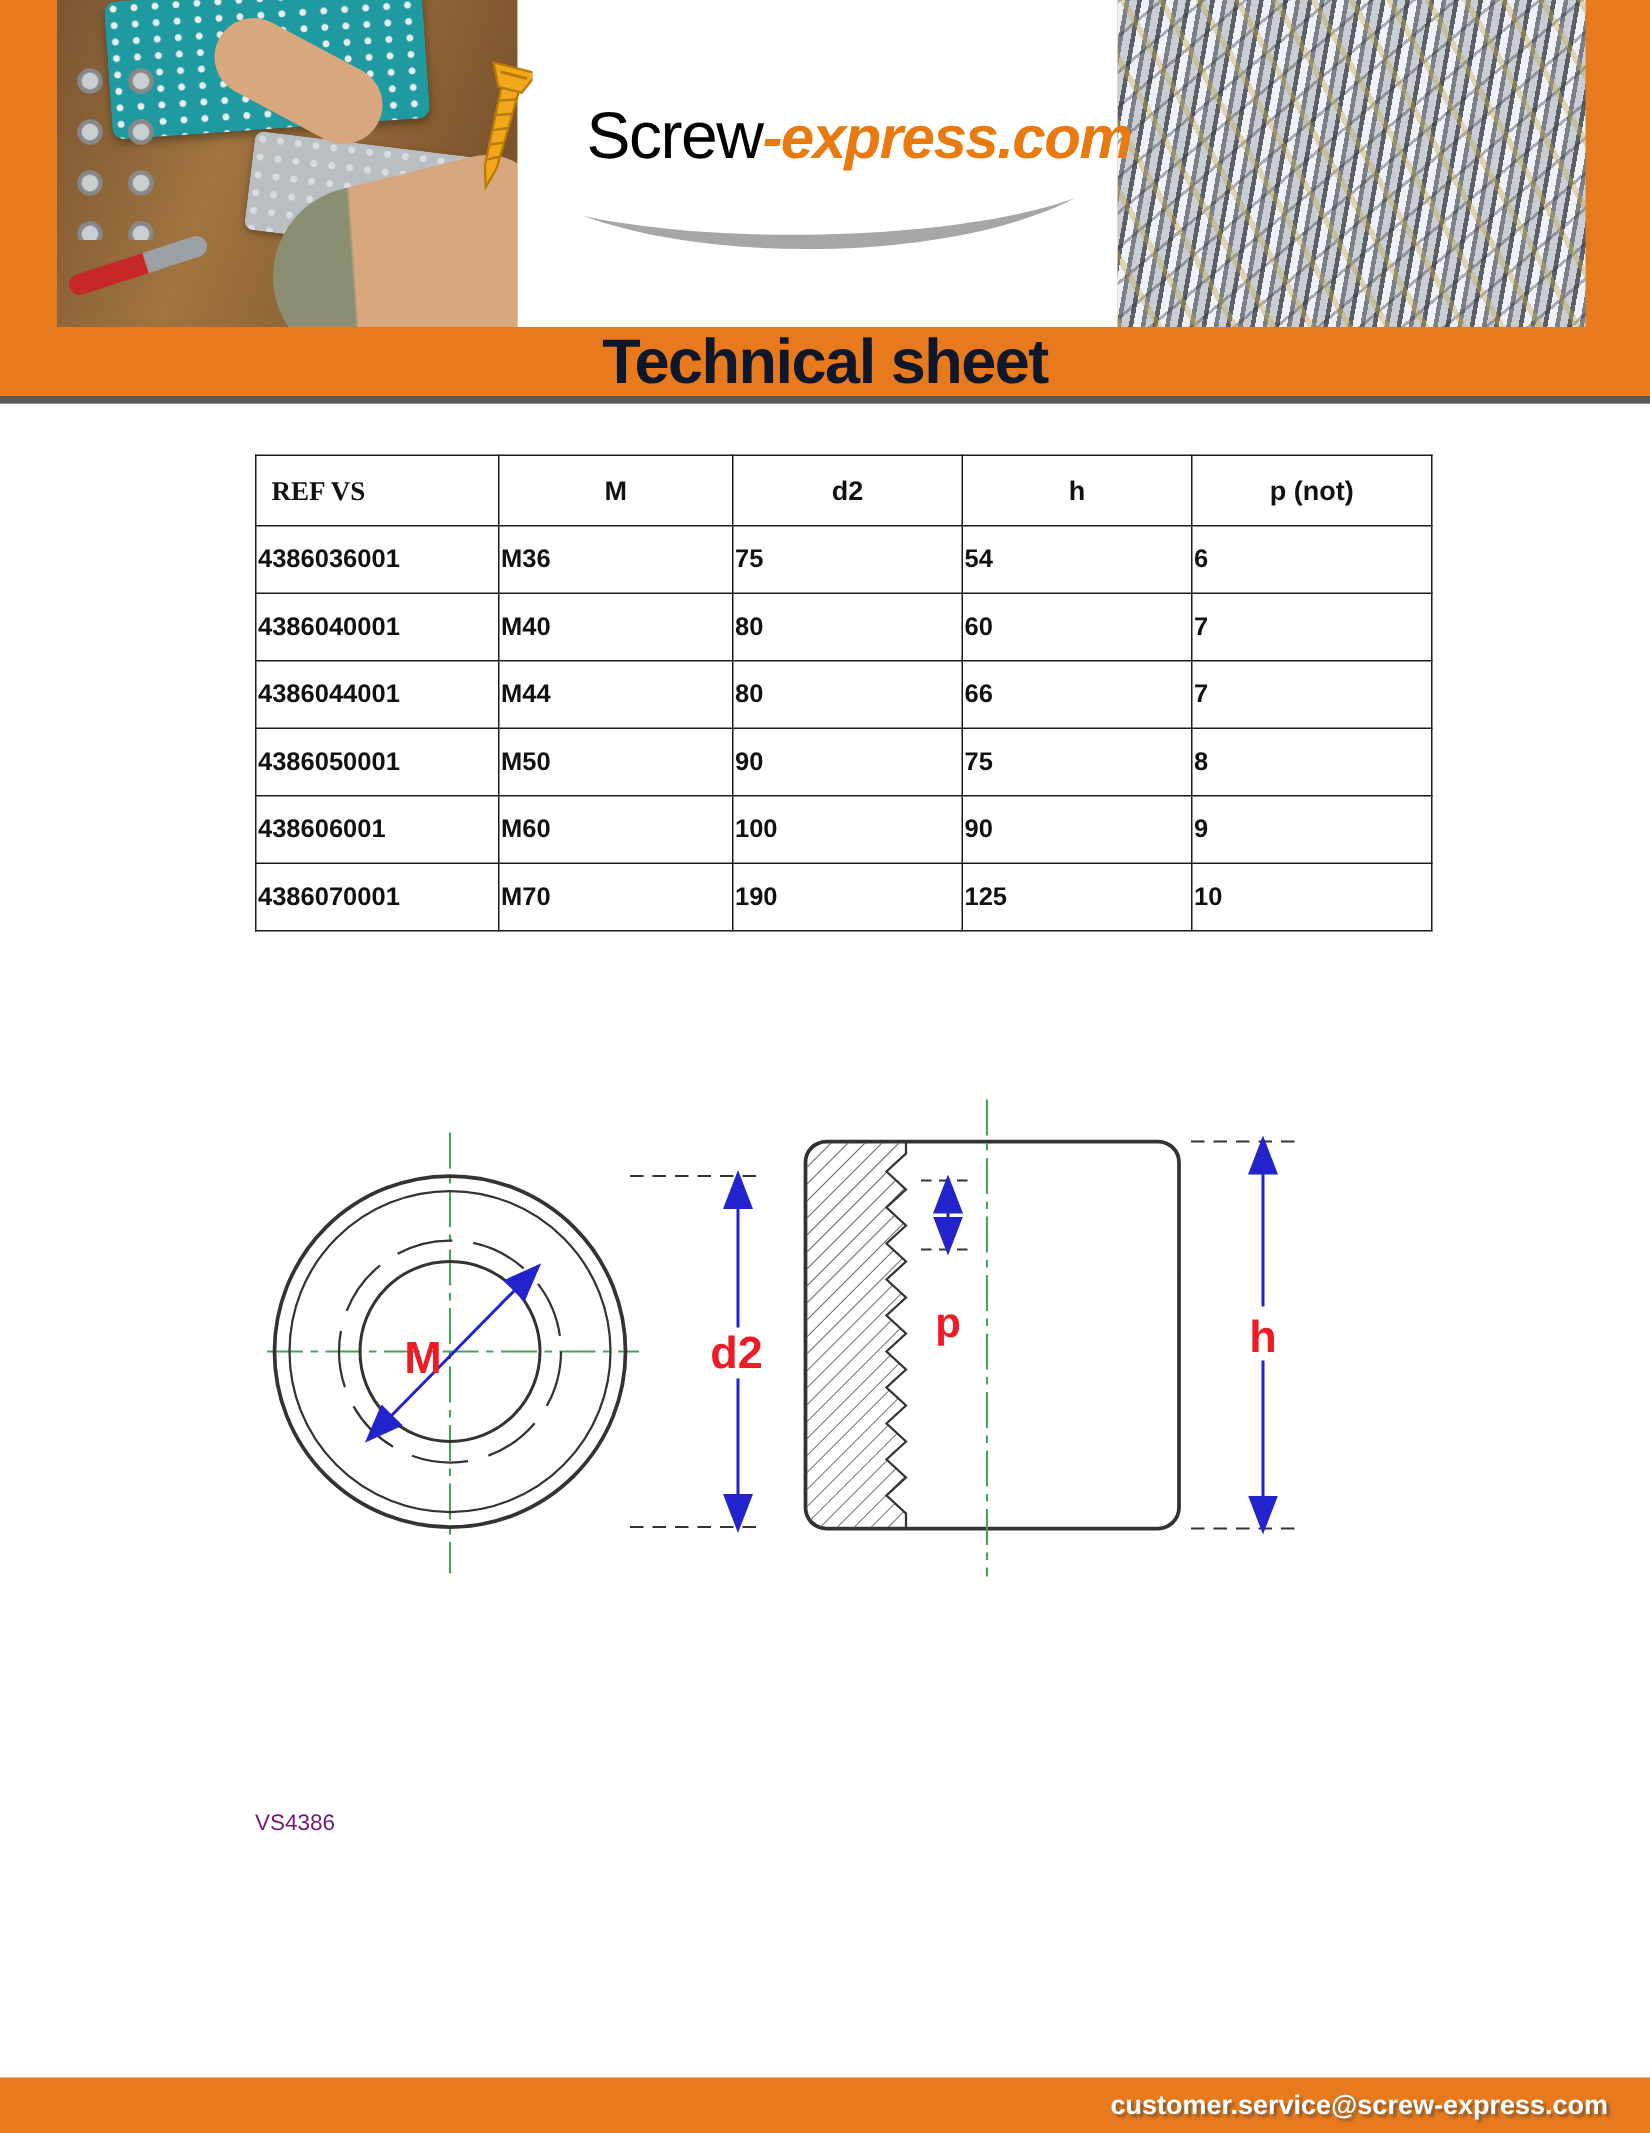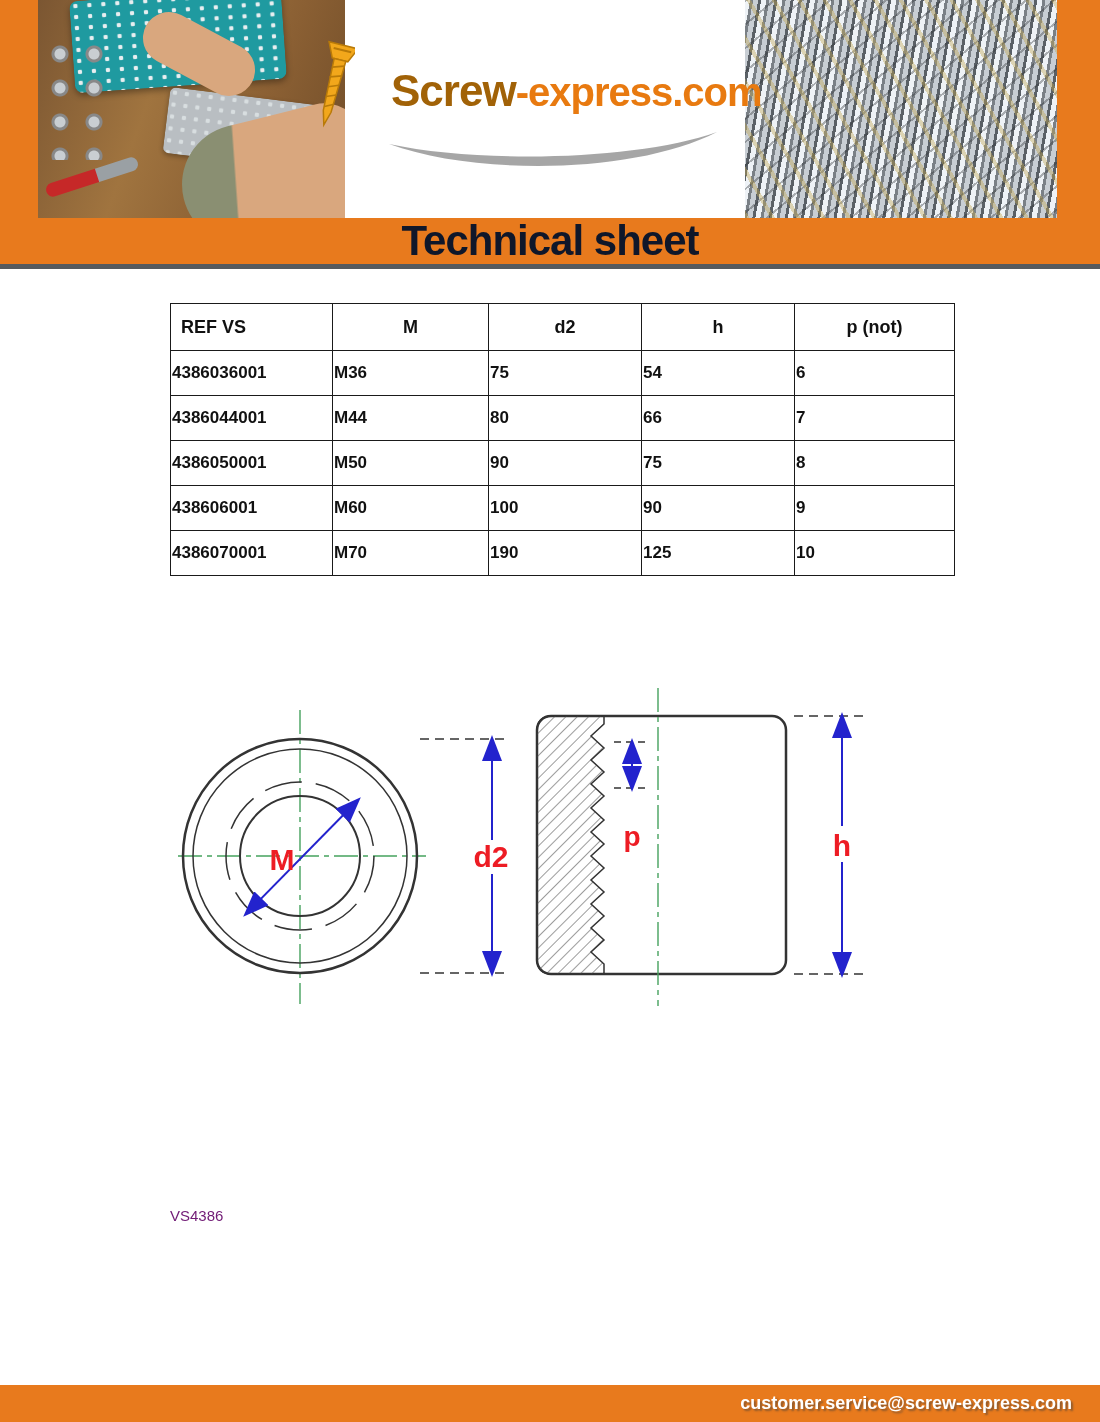--- a/index.html
+++ b/index.html
@@ -28,37 +28,37 @@
     background:linear-gradient(100deg,#8a8f72 30%,#d9a77e 31%); transform:rotate(-14deg); }
   .hand2 { position:absolute; top:28px; right:86px; width:120px; height:52px; border-radius:30px;
     background:#d9a77e; transform:rotate(28deg); }
   .screwdriver { position:absolute; bottom:34px; left:6px; width:96px; height:14px; border-radius:7px;
     background:linear-gradient(90deg,#c62828 55%,#9aa0a4 56%); transform:rotate(-18deg); }
   .washers { position:absolute; bottom:58px; left:8px; width:70px; height:120px;
     background:radial-gradient(circle 9px at 14px 14px, #c9ced2 5px, #888 6px 8px, rgba(0,0,0,0) 9px) 0 0/34px 34px; }
 
   .logo-panel { flex:1; background:#ffffff; position:relative; z-index:2; }
   .logo-row { position:absolute; top:66px; left:46px; white-space:nowrap; }
-  .logo-part1 { font-size:44px; font-weight:bold; color:#a16207; letter-spacing:-1px; }
-  .logo-part2 { font-size:40px; font-weight:bold; color:#e87a10; letter-spacing:-1px; }
+  .logo-part1 { font-size:44px; font-weight:normal; color:#000000; letter-spacing:-1px; }
+  .logo-part2 { font-size:40px; font-weight:bold; font-style:italic; color:#e87a10; letter-spacing:-1px; }
   .logo-screw { position:absolute; top:40px; left:-34px; width:44px; height:96px; }
   .logo-swoosh { position:absolute; top:128px; left:42px; width:334px; height:52px; }
 
   
   .banner { height:46px; background:#e87a1d; border-bottom:5px solid #555a5e;
     display:flex; align-items:center; justify-content:center; }
   .banner-title { color:#0f172a; font-size:42px; font-weight:bold; letter-spacing:-1px; line-height:46px; }
 
   
   .sheet-table { margin:34px 0 0 170px; border-collapse:collapse; }
   .sheet-table th, .sheet-table td { border:1px solid #1a1a1a; font-weight:bold; font-size:17px; color:#111; }
   .sheet-table th { height:44px; font-size:18px; }
   .sheet-table td { height:42px; text-align:left; }
   .w1{width:150px} .w2{width:153px} .w3{width:150px} .w4{width:150px} .w5{width:157px}
-  .ref-head { text-align:left; padding-left:10px; color:#111; }
+  .ref-head { text-align:left; padding-left:10px; color:#111;font-family:Liberation Serif, serif; }
   .red-head { color:#ed1c24; text-align:center; }
   .ref-cell { text-align:left; }
 
   
   .diagram { margin:108px 0 0 168px; }
 
   
   .ref-code { position:absolute; left:170px; top:1207px; font-size:15px; color:#701a75; }
   .footer { position:absolute; left:0; bottom:0; width:1100px; height:37px; background:#e87a1d;
     display:flex; align-items:center; justify-content:flex-end; padding-right:28px; box-sizing:border-box; }
@@ -117,20 +117,27 @@
   </thead>
   <tbody>
     <tr>
       <td class="ref-cell">4386036001</td>
       <td>M36</td>
       <td>75</td>
       <td>54</td>
       <td>6</td>
     </tr>
     <tr>
+      <td class="ref-cell">4386040001</td>
+      <td>M40</td>
+      <td>80</td>
+      <td>60</td>
+      <td>7</td>
+    </tr>
+    <tr>
       <td class="ref-cell">4386044001</td>
       <td>M44</td>
       <td>80</td>
       <td>66</td>
       <td>7</td>
     </tr>
     <tr>
       <td class="ref-cell">4386050001</td>
       <td>M50</td>
       <td>90</td>

